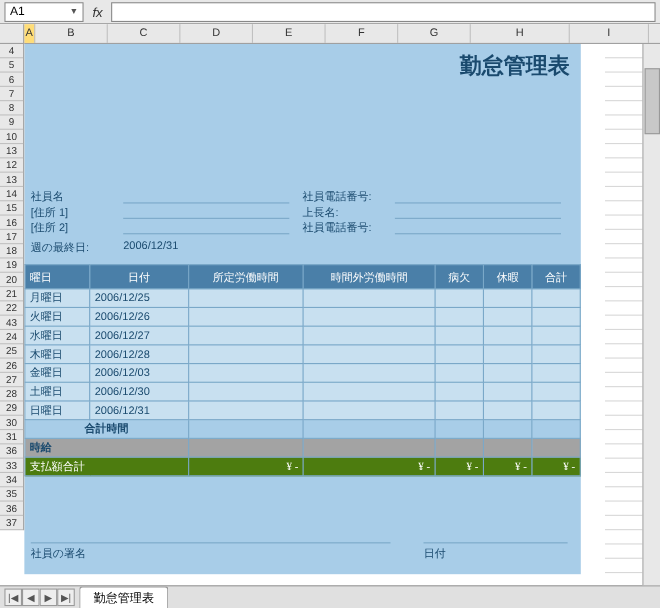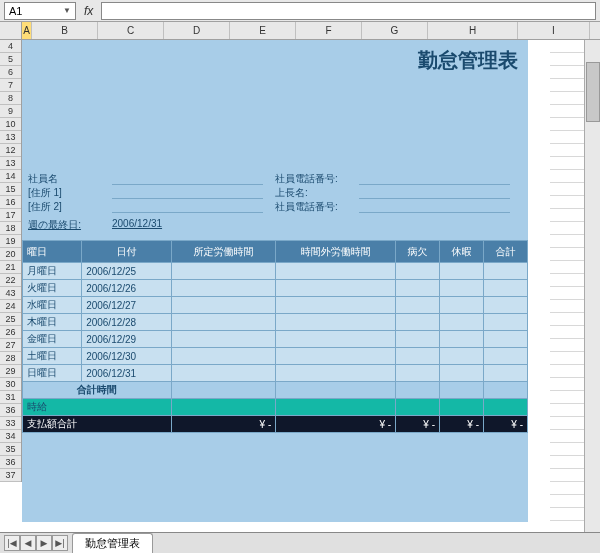--- a/index.html
+++ b/index.html
@@ -28,30 +28,30 @@
 
 .title-row { text-align:right; padding: 6px 10px 2px 0; font-size: 20px; font-weight:bold; color:#1a4a6e; height: 36px; line-height:28px;}
 .spacer { height: 52px; }
 
 .info { display:flex; padding: 0 6px; }
 .info-col { flex:1; font-size:10px; color:#1a4a6e;margin-top:44px; }
 .info-row { display:flex; height:14px; align-items:center; }
 .info-label { width: 84px; }
 .info-val { flex:1; border-bottom:1px solid #7aa8c8; height:12px; margin-right:12px;}
 
-.week-row { padding: 4px 6px 8px; font-size:10px; color:#1a4a6e; display:flex;text-decoration:underline; }
+.week-row { padding: 4px 6px 8px; font-size:10px; color:#1a4a6e; display:flex; }
 .week-row .lbl { width: 84px; }
 
 .tbl { width:100%; border-collapse: collapse; font-size:10px; }
 .tbl th { background:#4a7fa8; color:#fff; font-weight:normal; height:22px; border:1px solid #7aa8c8; padding:2px 4px; text-align:center; }
 .tbl th:first-child { text-align:left; }
 .tbl td { background:#c8e0f0; border:1px solid #7aa8c8; height:15px; padding:1px 4px; color:#1a4a6e; }
 .tbl tr.total td { background:#a8cde8; font-weight:bold;text-align:center; }
-.tbl tr.rate td { background:#14b8a6; }
-.tbl tr.pay td { background:#0f172a; color:#fff; }
+.tbl tr.rate td { background:#a3a3a3;font-weight:bold; }
+.tbl tr.pay td { background:#4d7c0f; color:#fff;font-family:Liberation Serif, serif; }
 .tbl tr.pay td.v { text-align:right; }
 
 .sig-area { margin-top:60px; padding:0 6px; display:flex; font-size:10px; color:#1a4a6e; }
 .sig-box { flex:1; border-top:1px solid #7aa8c8; padding-top:2px; margin-right:30px; }
 .sig-box:last-child { flex:0.4; margin-right:6px; }
 
 
 .tab-bar { height:21px; background:#e0e0e0; border-top:1px solid #888; display:flex; align-items:center; padding:0 4px; gap:0; }
 .nav-btn { width:16px; height:16px; border:1px solid #999; background:#eee; display:flex; align-items:center; justify-content:center; font-size:9px; color:#555; }
 .tab { padding:2px 12px; background:#fff; border:1px solid #999; border-bottom:none; border-radius:3px 3px 0 0; margin-left:4px; font-size:11px; }
@@ -202,21 +202,21 @@
               <td>木曜日</td>
               <td>2006/12/28</td>
               <td></td>
               <td></td>
               <td></td>
               <td></td>
               <td></td>
             </tr>
             <tr>
               <td>金曜日</td>
-              <td>2006/12/29</td>
+              <td>2006/12/03</td>
               <td></td>
               <td></td>
               <td></td>
               <td></td>
               <td></td>
             </tr>
             <tr>
               <td>土曜日</td>
               <td>2006/12/30</td>
               <td></td>
@@ -254,20 +254,24 @@
               <td colspan="2">支払額合計</td>
               <td class="v">¥    -</td>
               <td class="v">¥    -</td>
               <td class="v">¥    -</td>
               <td class="v">¥    -</td>
               <td class="v">¥    -</td>
             </tr>
           </tbody>
         </table>
 
+      <div class="sig-area">
+        <div class="sig-box">社員の署名</div>
+        <div class="sig-box">日付</div>
+      </div>
     </div>
     <div class="extra-cols">
         <div class="c"></div>
         <div class="c"></div>
         <div class="c"></div>
         <div class="c"></div>
         <div class="c"></div>
         <div class="c"></div>
         <div class="c"></div>
         <div class="c"></div>

